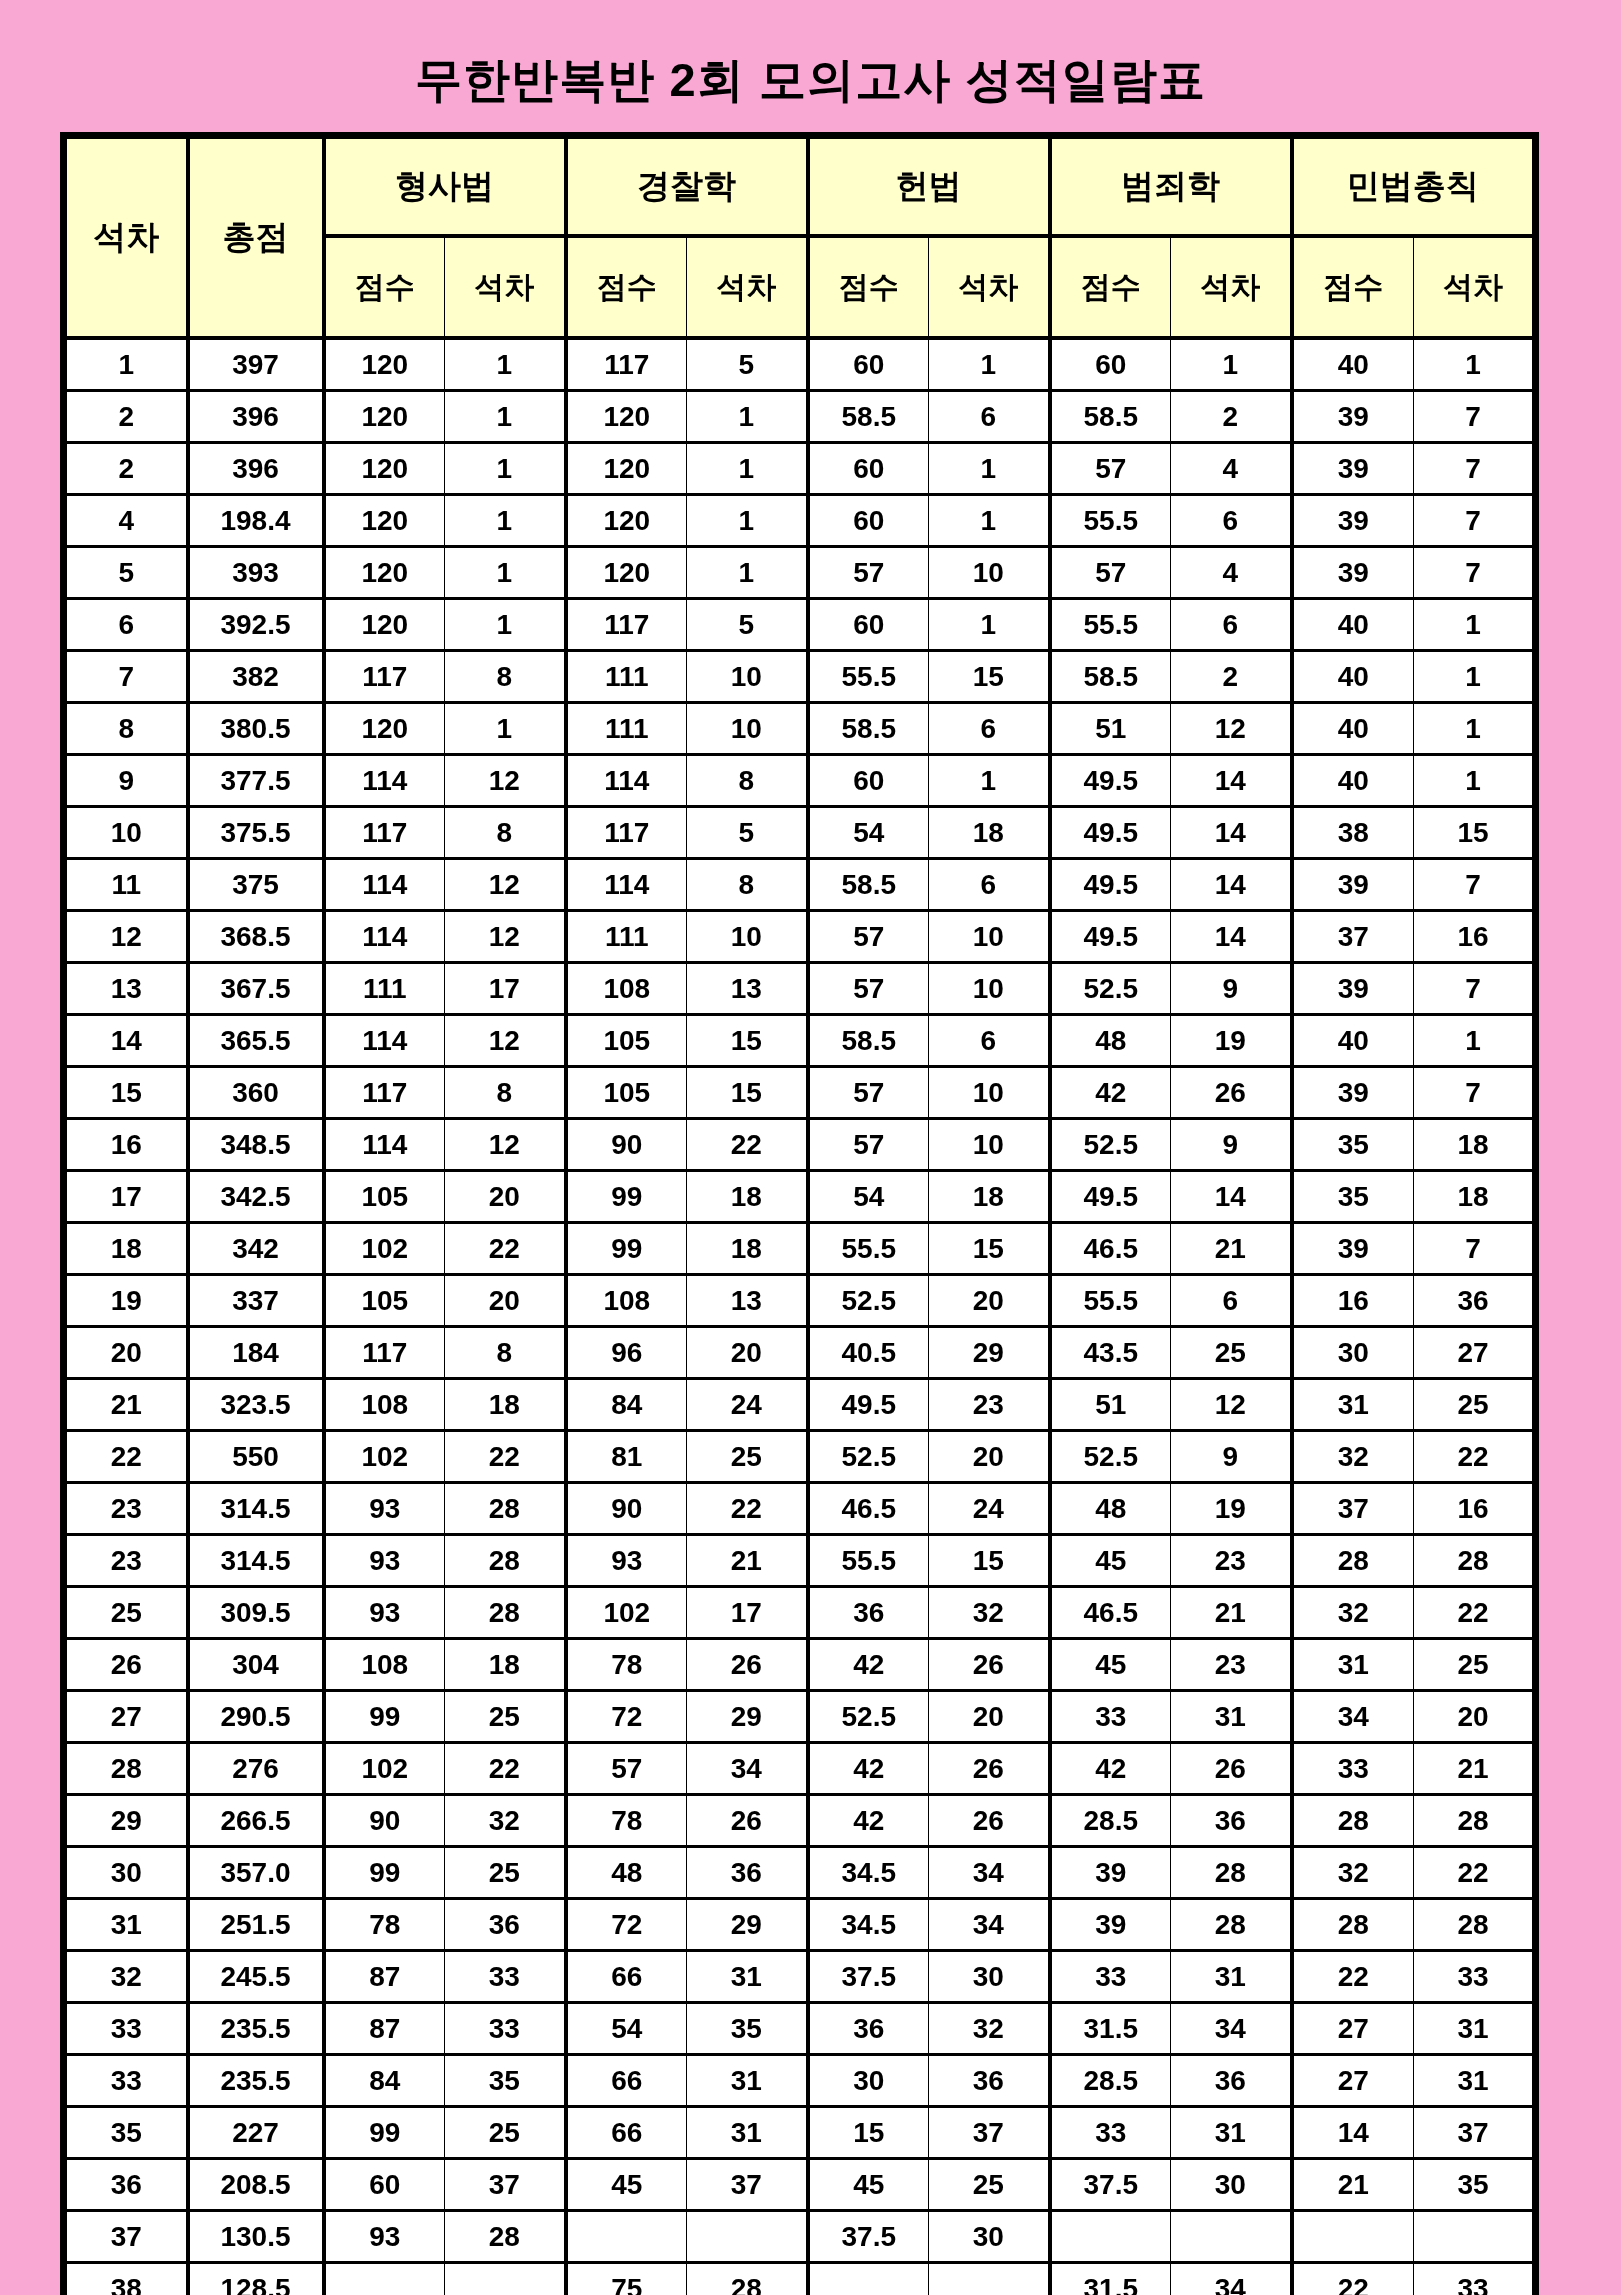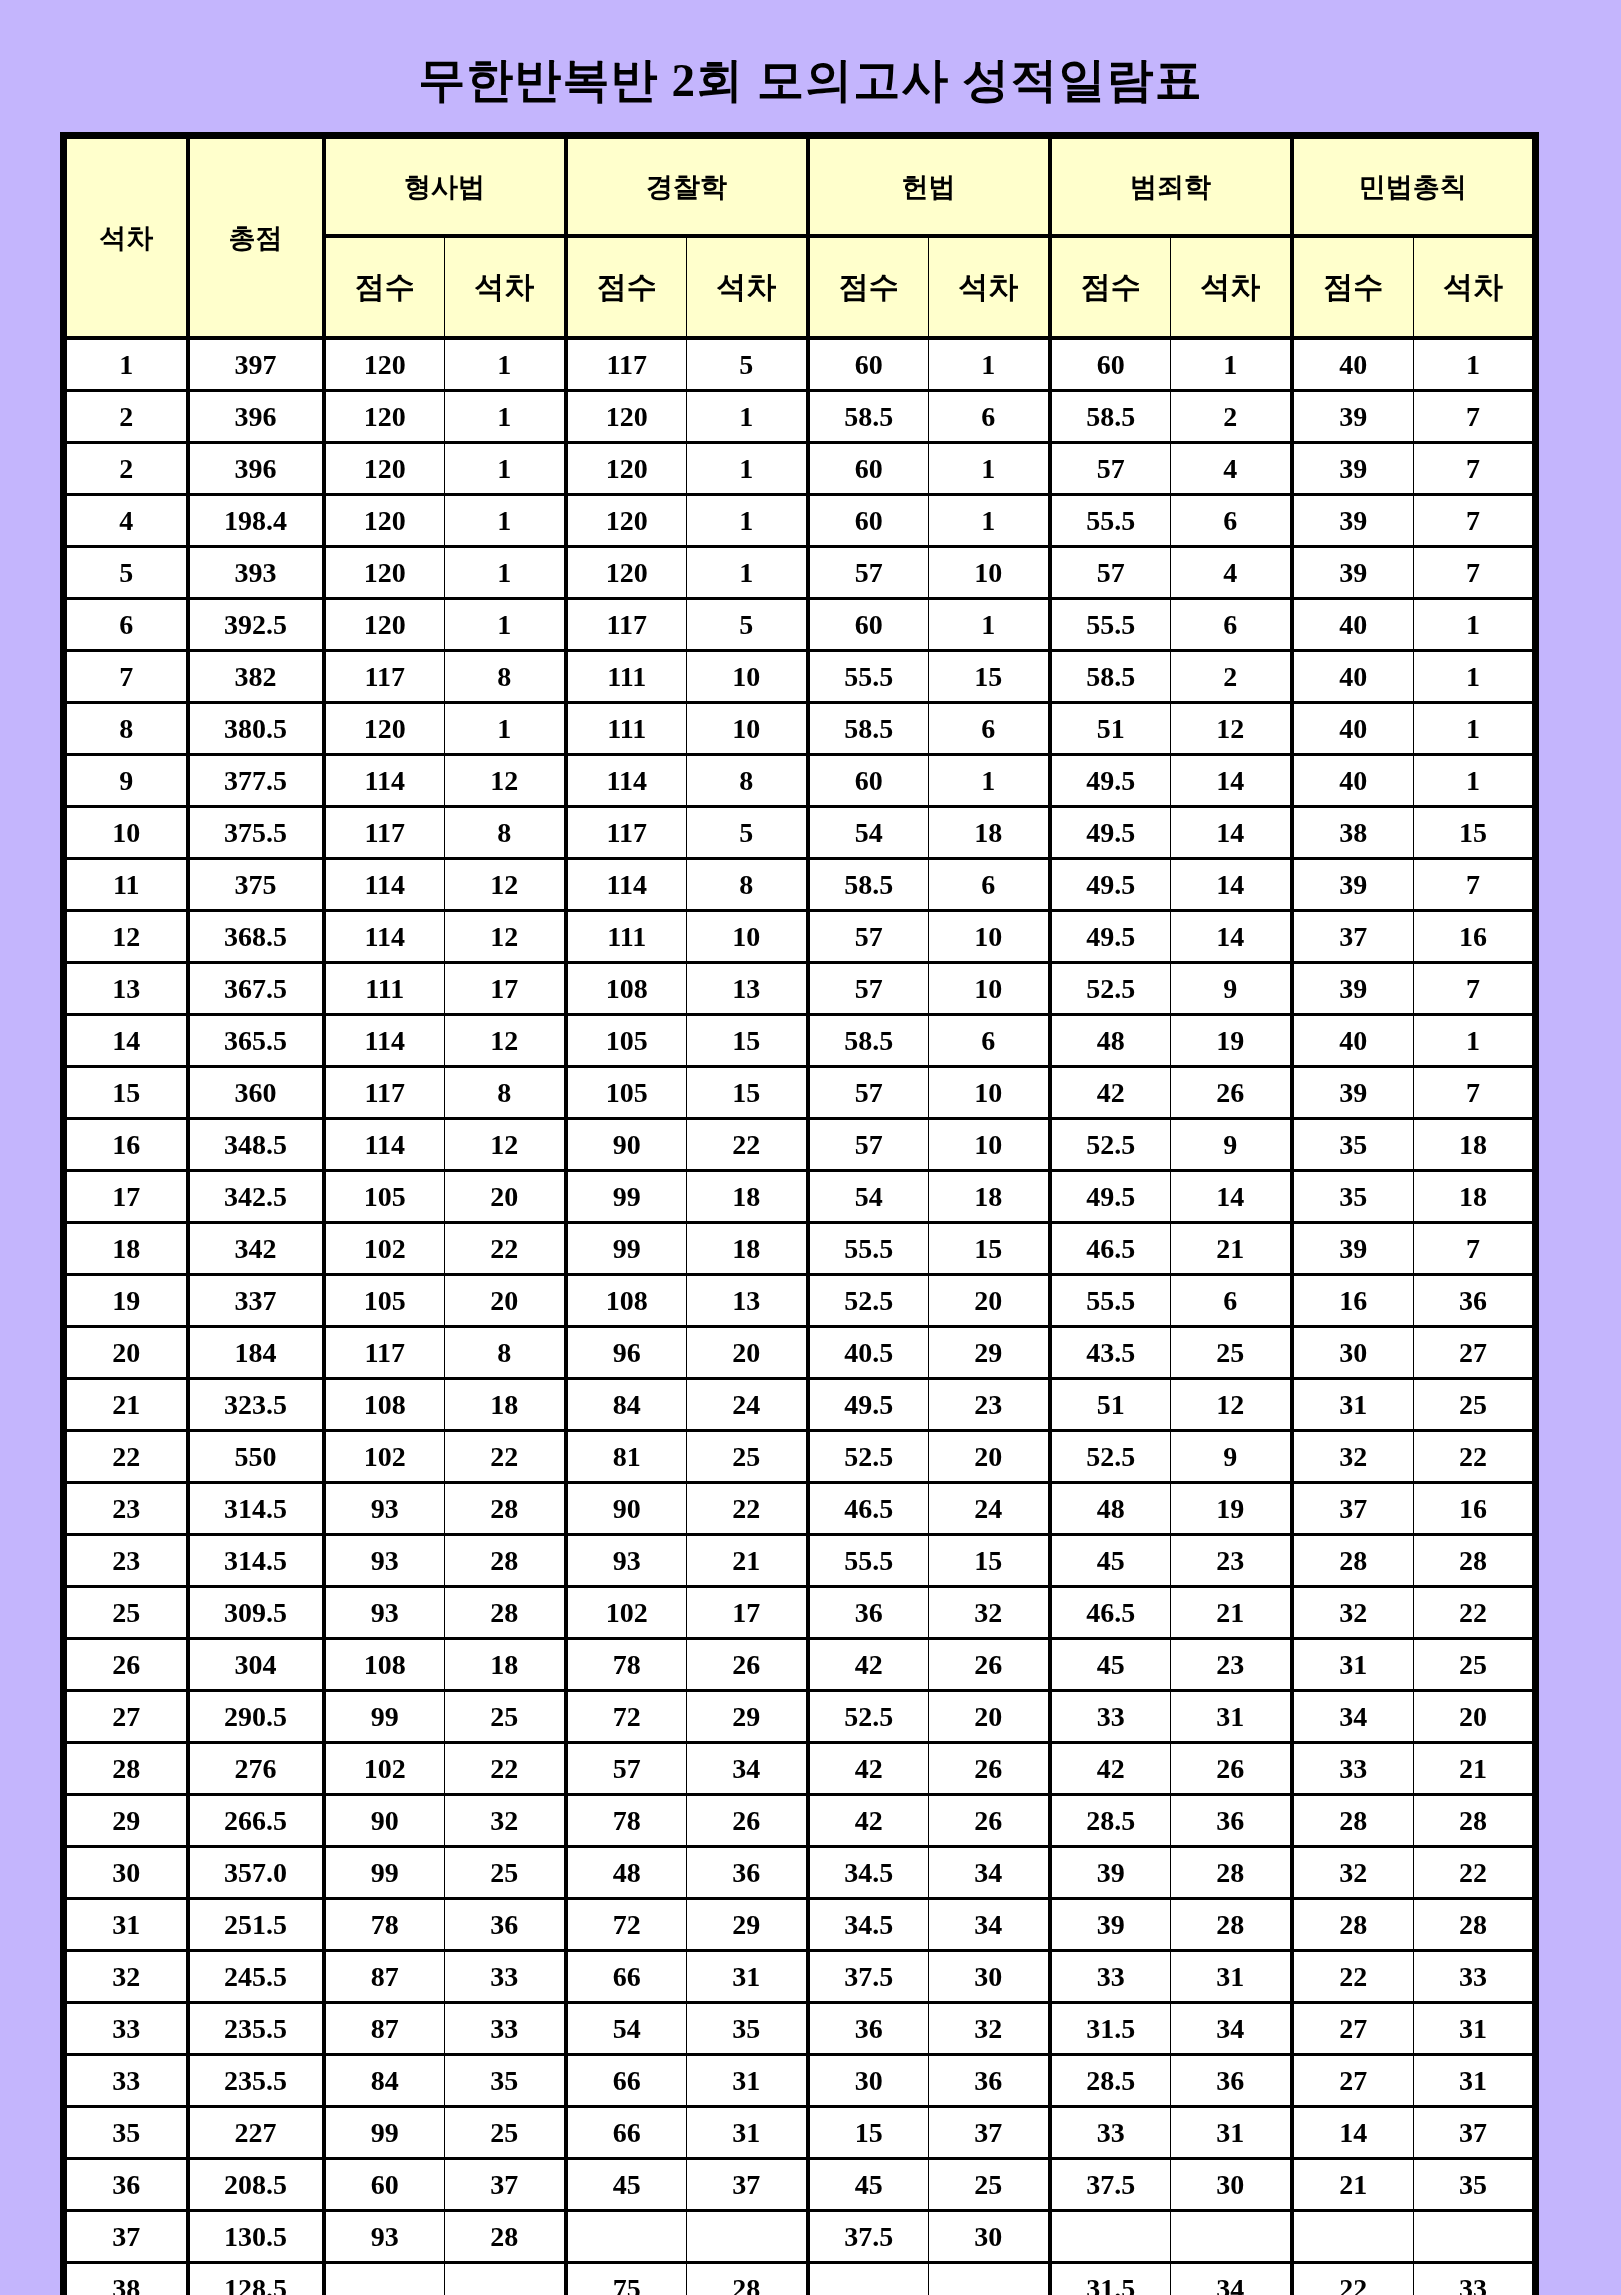--- a/index.html
+++ b/index.html
@@ -4,22 +4,22 @@
 <style>
   html, body {
     margin: 0;
     padding: 0;
     background: #ffffff;
   }
   .page {
     position: relative;
     width: 1621px;
     height: 2295px;
-    background: #c4b5fd;
-    font-family: Liberation Serif, serif;
+    background: #f9a8d4;
+    font-family: Liberation Sans, sans-serif;
     color: #000000;
   }
   .page-title {
     position: absolute;
     top: 49px;
     left: 0;
     width: 100%;
     text-align: center;
     font-size: 47px;
     font-weight: bold;
@@ -38,21 +38,21 @@
   .score-table th, .score-table td {
     border: 1.6px solid #000000;
     text-align: center;
     vertical-align: middle;
     padding: 0;
     overflow: hidden;
   }
   .score-table thead th {
     background: #FFFFCC;
     font-weight: bold;
-    font-size: 27px;
+    font-size: 33px;
   }
   .score-table thead tr.group-row th {
     height: 95px;
   }
   .score-table thead tr.sub-row th {
     height: 98px;
     font-size: 30px;
     border-bottom: 4.8px solid #000000;
     text-align: center;
   }

